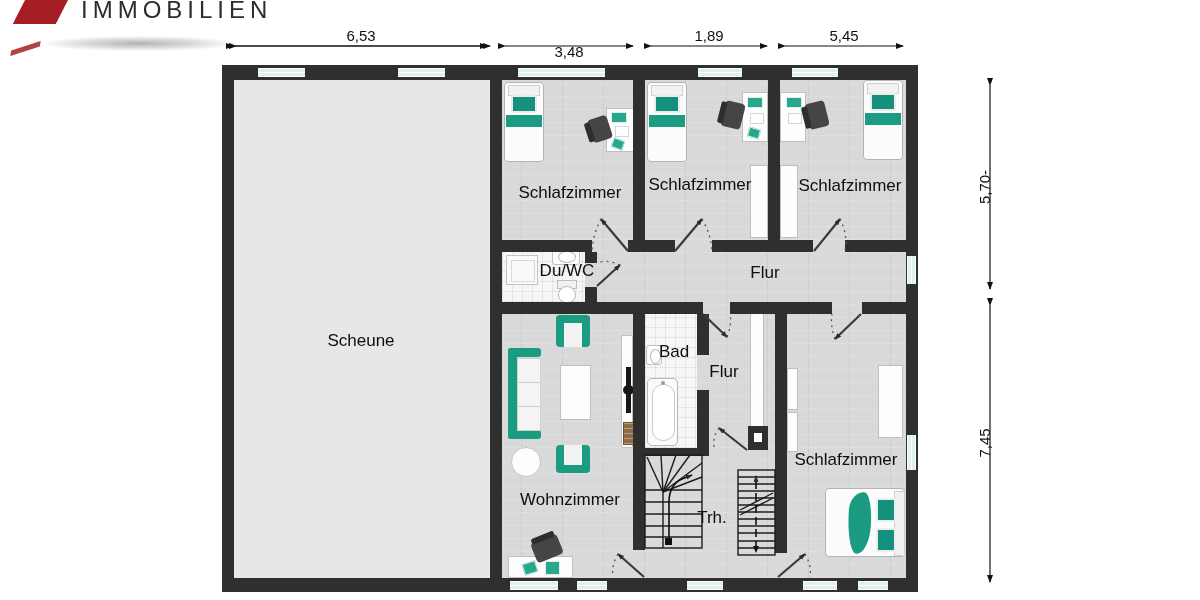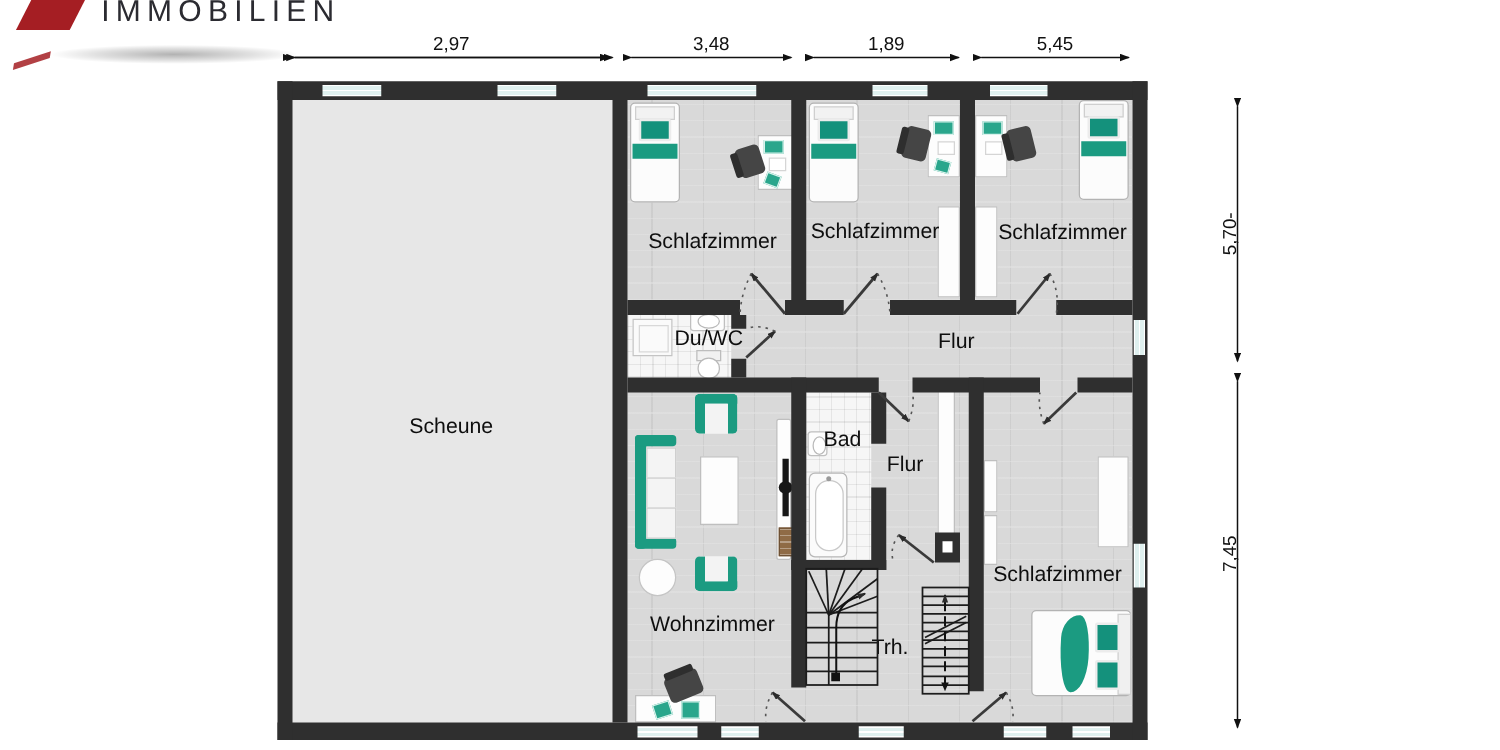--- a/index.html
+++ b/index.html
@@ -49,22 +49,22 @@
 </head>
 <body>
 
 <div id="stage">
 
   <div class="abs" id="logo-mark"></div>
   <div class="abs" id="logo-stripe"></div>
   <div class="abs" id="logo-text">IMMOBILIEN</div>
   <div class="abs" id="logo-shadow"></div>
 
-  <div class="abs dim-label" style="left:361px;top:44px;transform:translate(-50%,-100%);">2,97</div>
-  <div class="abs dim-label" style="left:569px;top:44px;transform:translate(-50%,-100%);">3,48</div>
+  <div class="abs dim-label" style="left:361px;top:44px;transform:translate(-50%,-100%);">6,53</div>
+  <div class="abs dim-label" style="left:569px;top:60px;transform:translate(-50%,-100%);">3,48</div>
   <div class="abs dim-label" style="left:709px;top:44px;transform:translate(-50%,-100%);">1,89</div>
   <div class="abs dim-label" style="left:844px;top:44px;transform:translate(-50%,-100%);">5,45</div>
   <div class="abs dim-label" style="left:984px;top:187px;transform:translate(-50%,-50%) rotate(-90deg);">5,70-</div>
   <div class="abs dim-label" style="left:984px;top:443px;transform:translate(-50%,-50%) rotate(-90deg);">7,45</div>
 
   <svg width="1200" height="600">
     <defs>
       <marker id="ah" markerWidth="8" markerHeight="8" refX="7" refY="3" orient="auto" markerUnits="userSpaceOnUse">
         <path d="M0,0 L8,3 L0,6 z" fill="#111"></path>
       </marker>

